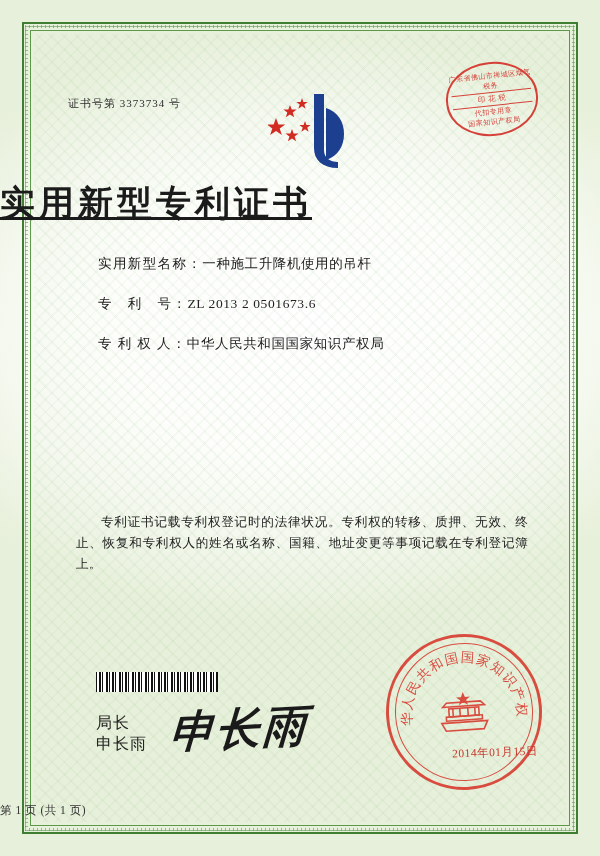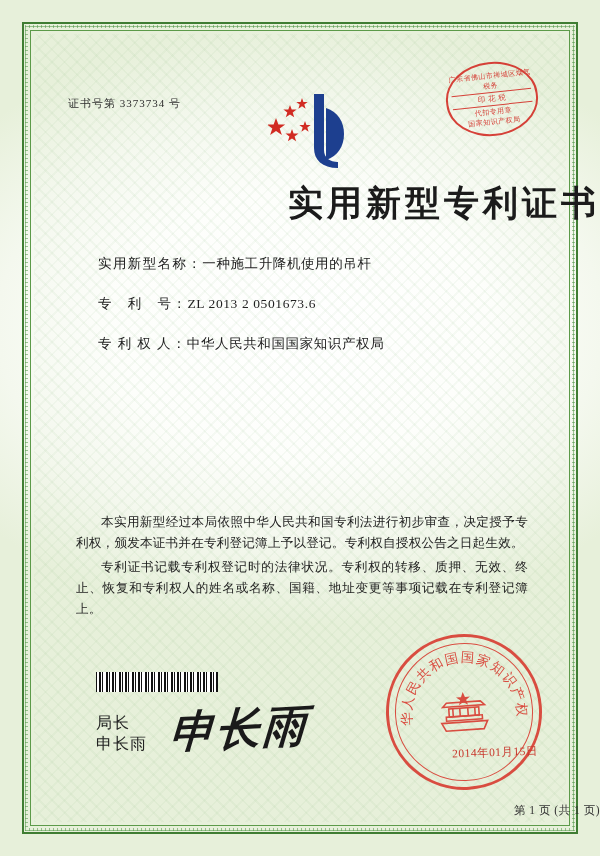--- a/index.html
+++ b/index.html
@@ -108,26 +108,27 @@
     border-bottom: 1px solid #d4322a;
     padding: 1px 0;
     margin: 1px 4px;
   }
 
   
   .title {
     position: absolute;
     left: 0; right: 0;
     top: 180px;
-    text-align: right;
+    text-align: left;
     font-size: 35px;
     font-weight: bold;
     letter-spacing: 4px;
     color: #1b1b1b;
     font-family: "Liberation Serif", serif;
+    text-decoration: underline;
   }
 
   
   .fields {
     position: absolute;
     left: 78px;
     top: 255px;
     right: 70px;
   }
   .field-row {
@@ -237,21 +238,21 @@
     letter-spacing: .5px;
     transform: rotate(-2deg);
     white-space: nowrap;
   }
 
   
   .footer {
     position: absolute;
     left: 0; right: 0;
     bottom: 38px;
-    text-align: right;
+    text-align: left;
     font-size: 11.5px;
     color: #333;
     letter-spacing: .5px;
   }
 </style>
 </head>
 <body>
 
 <div class="page">
 
@@ -293,21 +294,20 @@
     </div>
     <div class="field-row">
       <span class="field-label">专　利　号：</span><span class="field-value">ZL 2013 2 0501673.6</span>
     </div>
     <div class="field-row">
       <span class="field-label">专 利 权 人：</span><span class="field-value">中华人民共和国国家知识产权局</span>
     </div>
   </div>
 
   <div class="body-text">
-    <p>本实用新型经过本局依照中华人民共和国专利法进行初步审查，决定授予专利权，颁发本证书并在专利登记簿上予以登记。专利权自授权公告之日起生效。</p>
     <p>专利证书记载专利权登记时的法律状况。专利权的转移、质押、无效、终止、恢复和专利权人的姓名或名称、国籍、地址变更等事项记载在专利登记簿上。</p>
   </div>
 
   <div class="barcode"></div>
 
   <div class="sig-block">
     <div>局长</div>
     <div>申长雨</div>
   </div>
   <div class="sig-script">申长雨</div>

